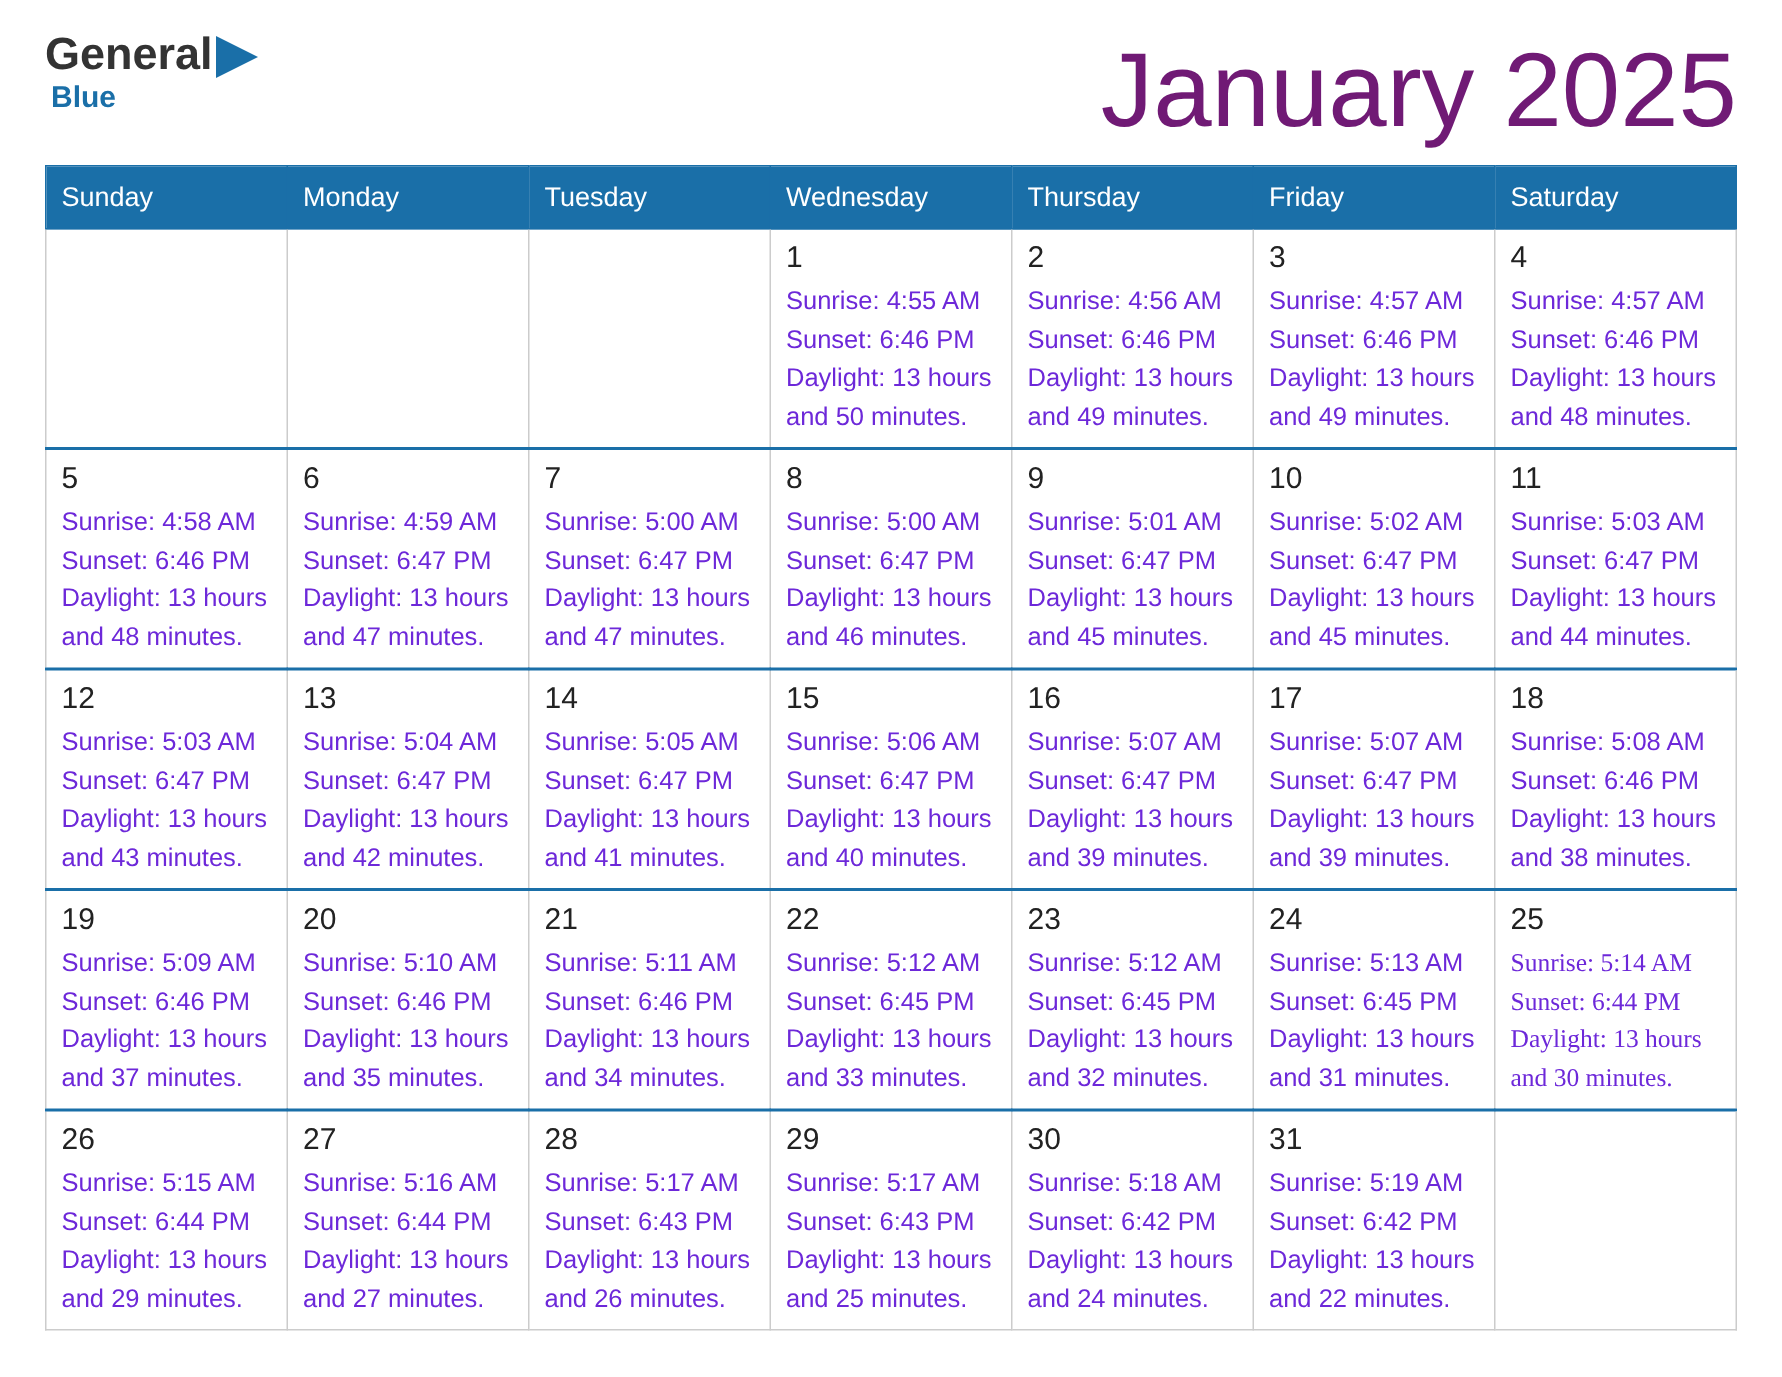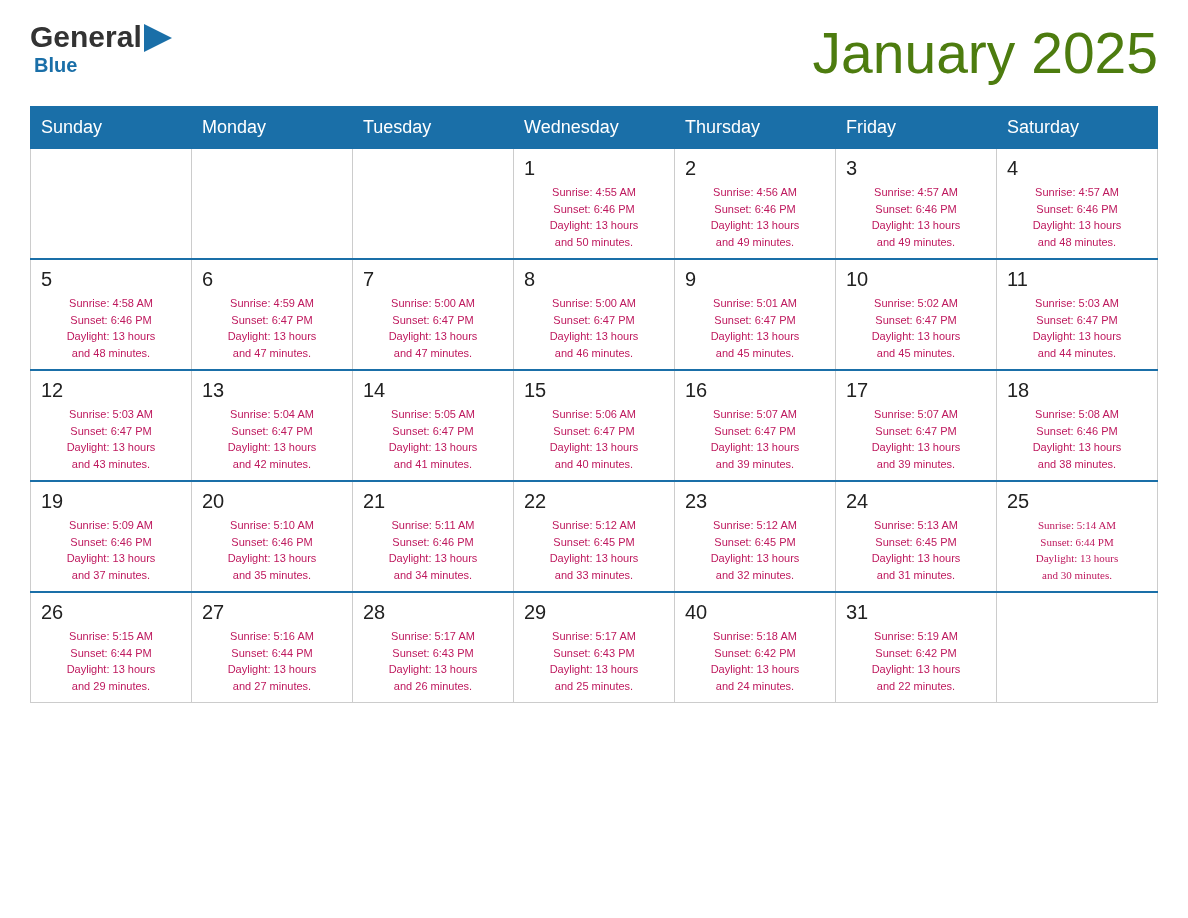--- a/index.html
+++ b/index.html
@@ -22,33 +22,33 @@
       align-items: flex-start;
     }
     .logo-row {
       display: flex;
       align-items: center;
     }
     .title-section {
       text-align: right;
     }
     .month-title {
-      font-size: 57px;
+      font-size: 70px;
       font-weight: normal;
-      color: #4d7c0f;
+      color: #701a75;
     }
     .location {
       font-size: 22px;
       color: #444;
       margin-top: 2px;
     }
     table {
       width: 100%;
       border-collapse: collapse;
-      margin-top: 20px;
+      margin-top: 10px;
     }
     thead th {
       background-color: #1a6fa8;
       color: #fff;
       font-size: 18px;
       font-weight: normal;
       padding: 10px 10px;
       text-align: left;
       border: 1px solid #1a6fa8;
     }
@@ -61,24 +61,23 @@
       min-height: 100px;
       width: calc(100% / 7);
     }
     .day-number {
       font-size: 20px;
       color: #222;
       margin-bottom: 4px;
       display: block;
     }
     .day-info {
-      font-size: 11px;
-      color: #be185d;
+      font-size: 17px;
+      color: #6d28d9;
       line-height: 1.5;
-      text-align: center;
     }
     tbody tr {
       border-bottom: 2px solid #1a6fa8;
     }
     tbody tr:last-child {
       border-bottom: 1px solid #ccc;
     }
     .empty-cell {
       background: #fff;
     }
@@ -325,21 +324,21 @@
 and 26 minutes.</div>
         </td>
         <td>
           <span class="day-number">29</span>
           <div class="day-info" style="white-space: pre-line;">Sunrise: 5:17 AM
 Sunset: 6:43 PM
 Daylight: 13 hours
 and 25 minutes.</div>
         </td>
         <td>
-          <span class="day-number">40</span>
+          <span class="day-number">30</span>
           <div class="day-info" style="white-space: pre-line;">Sunrise: 5:18 AM
 Sunset: 6:42 PM
 Daylight: 13 hours
 and 24 minutes.</div>
         </td>
         <td>
           <span class="day-number">31</span>
           <div class="day-info" style="white-space: pre-line;">Sunrise: 5:19 AM
 Sunset: 6:42 PM
 Daylight: 13 hours

